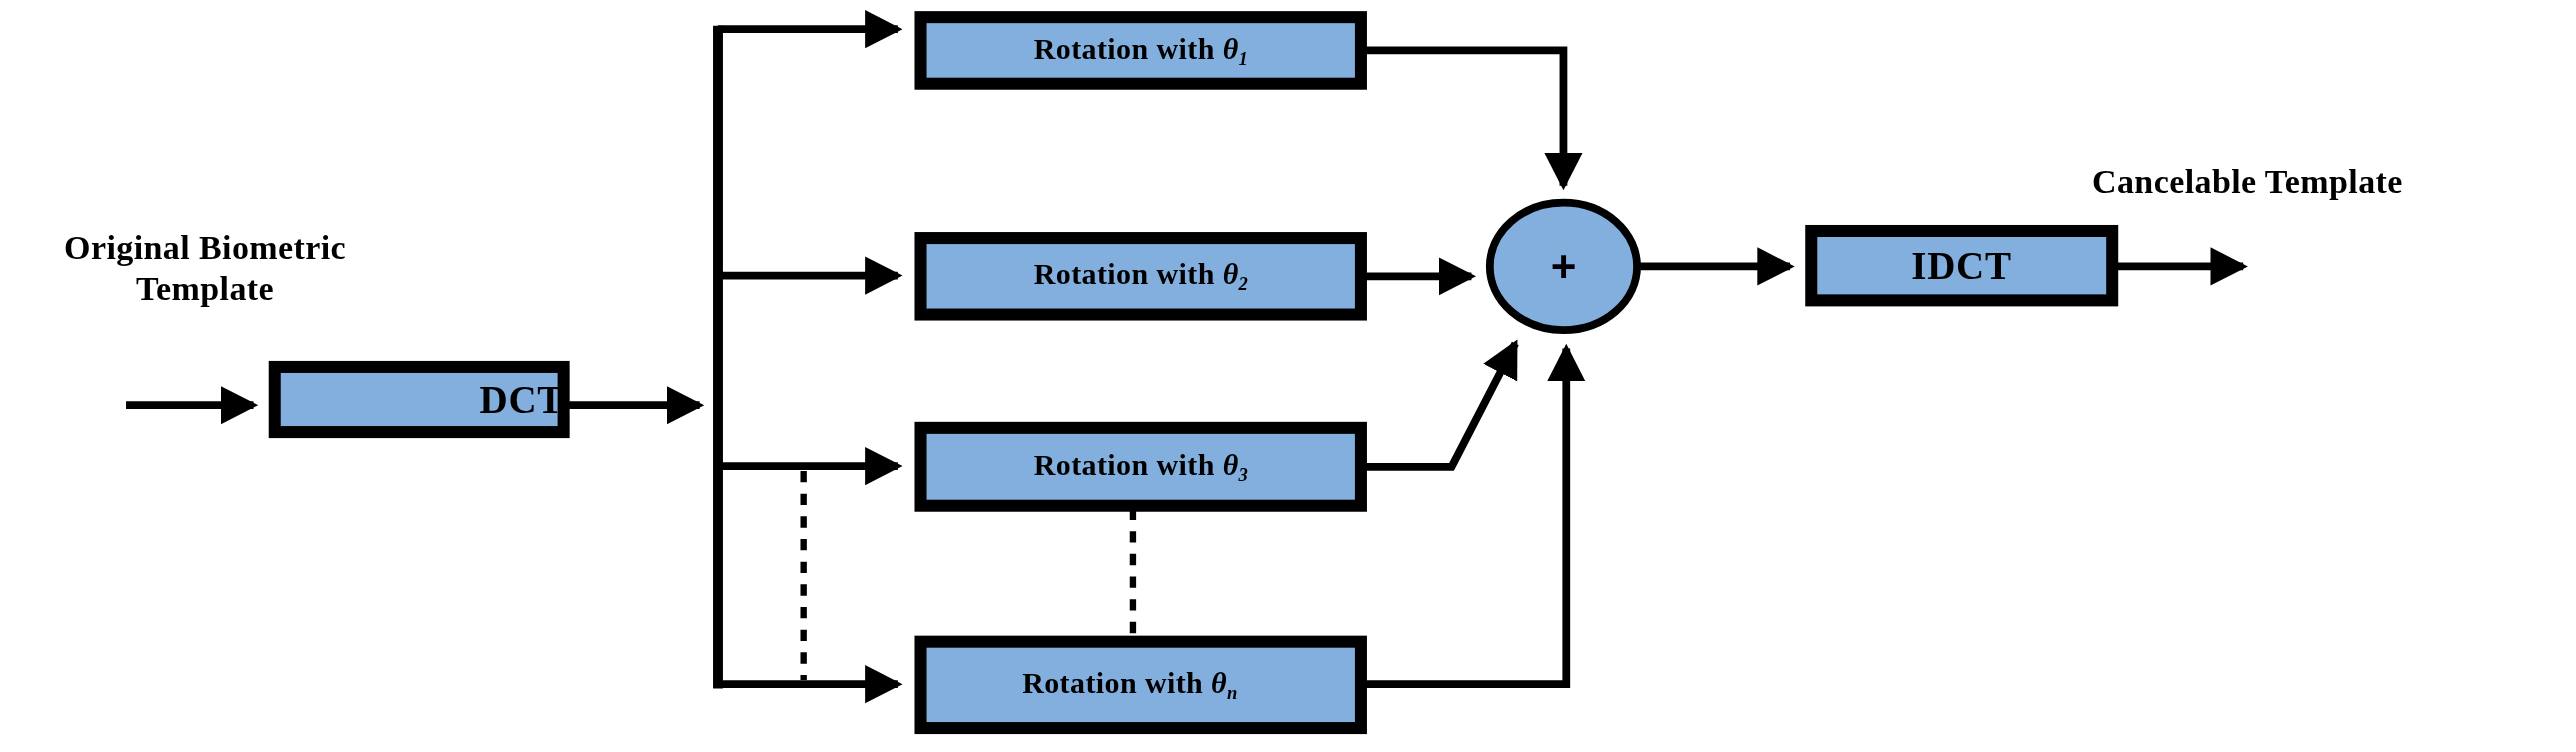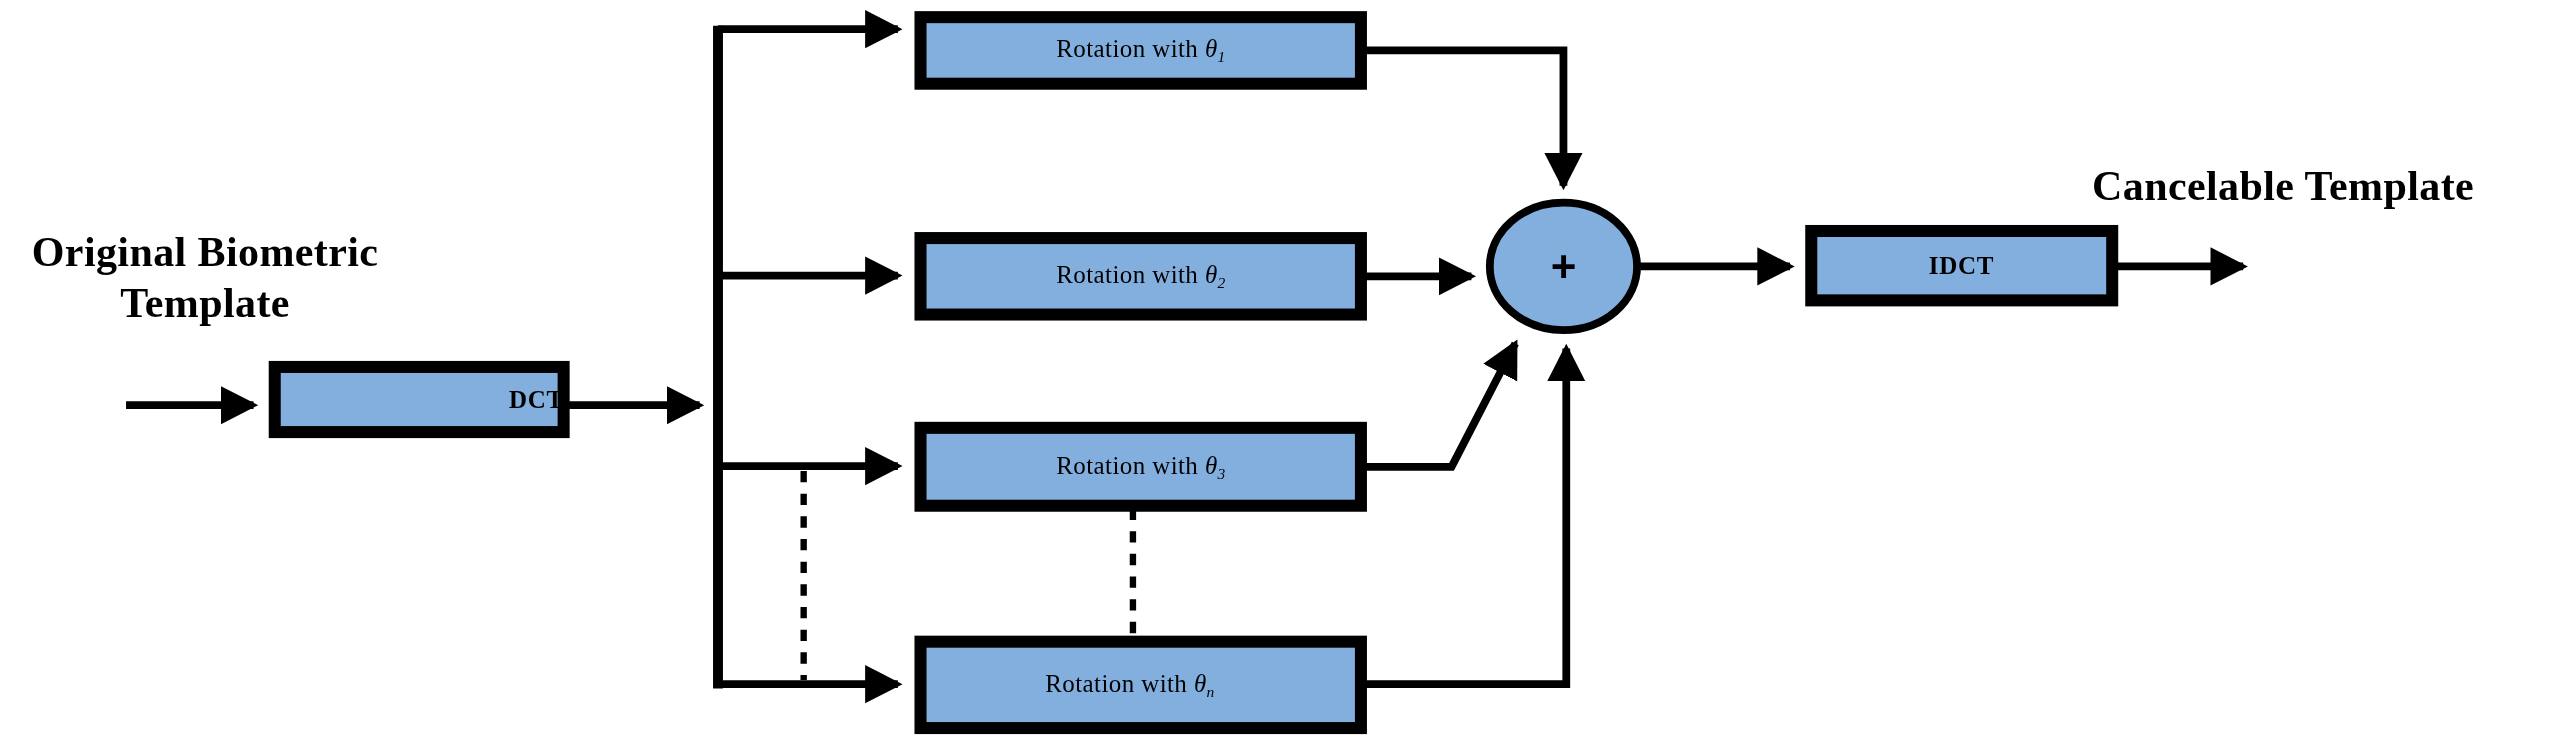--- a/index.html
+++ b/index.html
@@ -47,31 +47,31 @@
   .arrowhead { fill: #000000; stroke: none; }
 
   
   .lbl {
     position: absolute;
     color: #000000;
     white-space: nowrap;
     font-family: "Liberation Serif", "DejaVu Serif", serif;
   }
   .blk-label {
-    font-size: 25px;
-    font-weight: normal;
+    font-size: 30px;
+    font-weight: bold;
     letter-spacing: 0.4px;
   }
   .blk-label-bold {
-    font-size: 25px;
+    font-size: 39px;
     font-weight: bold;
     letter-spacing: 0.7px;
   }
   .outer-label {
-    font-size: 42px;
+    font-size: 34px;
     font-weight: bold;
     text-align: center;
     line-height: 1.22;
     letter-spacing: 0.4px;
   }
   .plus-sign {
     font-size: 44px;
     font-weight: bold;
     font-family: "Liberation Sans", sans-serif;
     line-height: 1;

